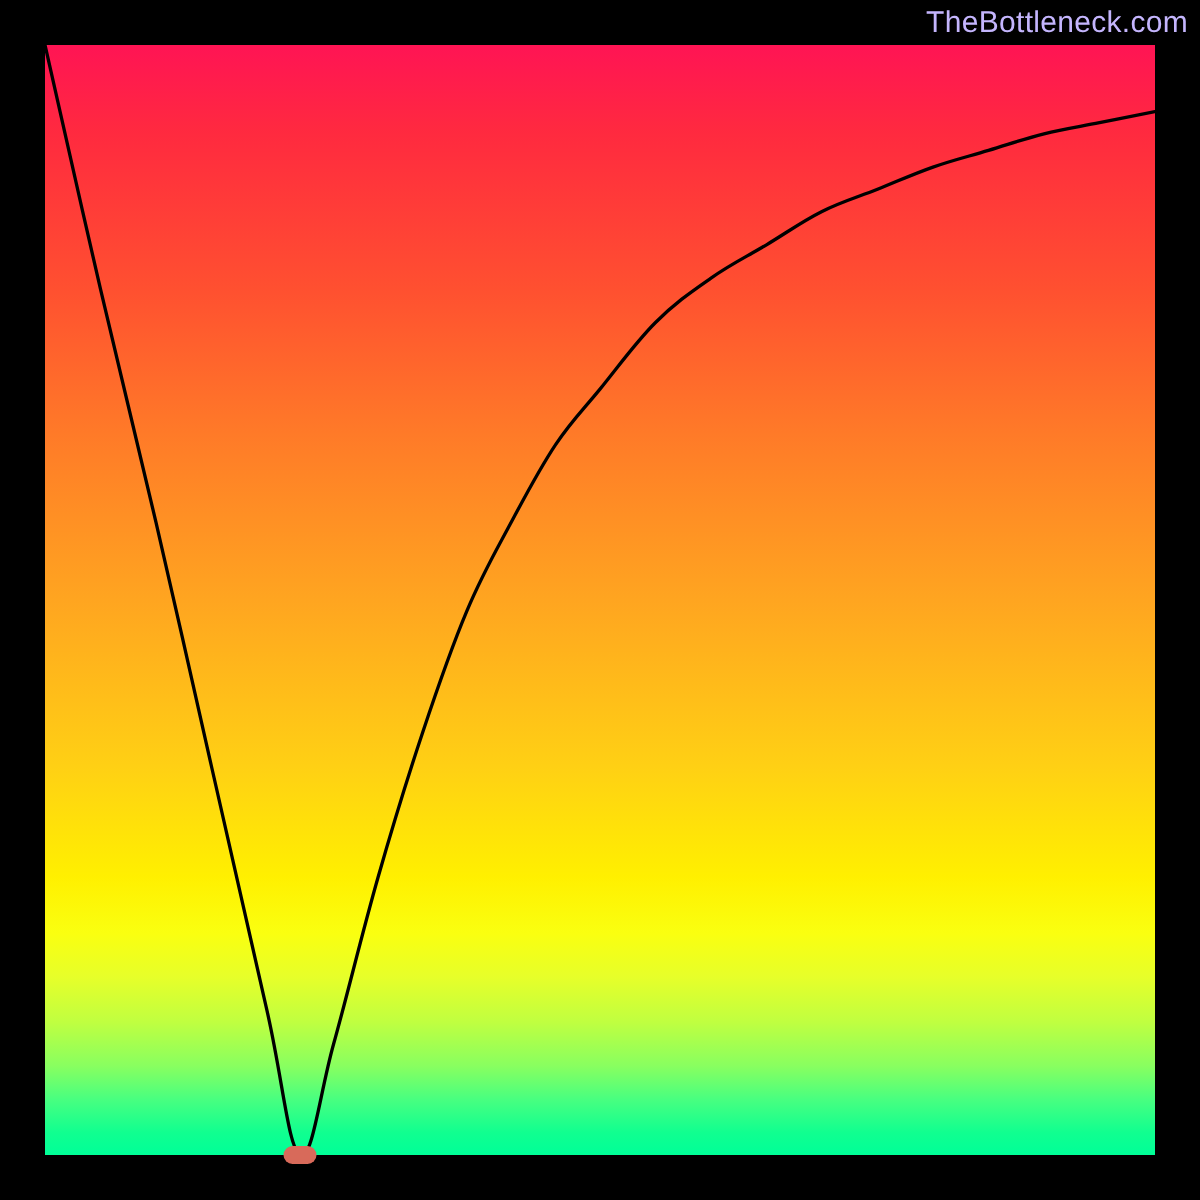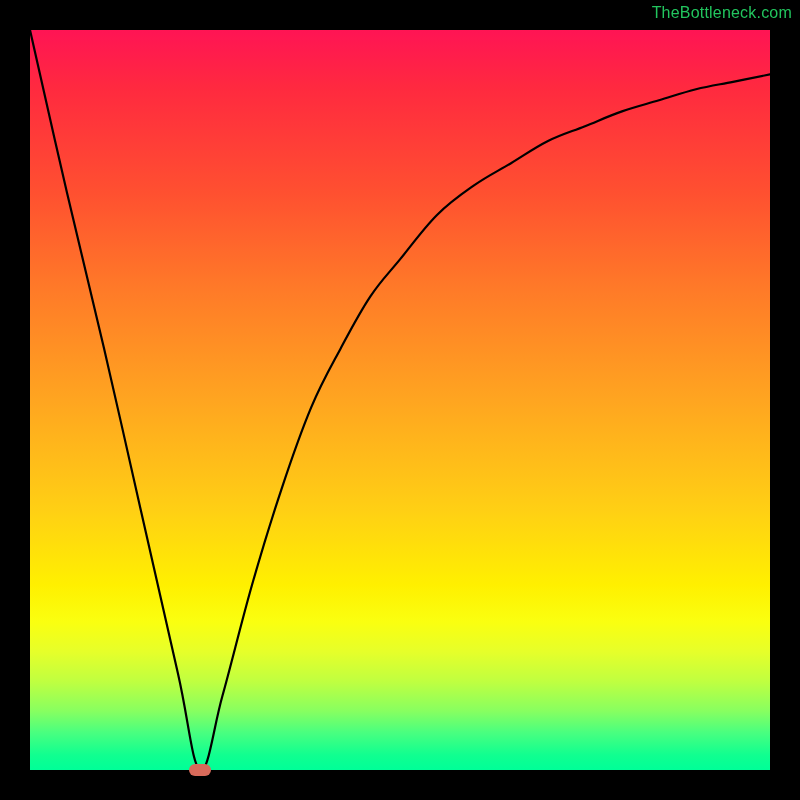--- a/index.html
+++ b/index.html
@@ -52,22 +52,22 @@
     width: 22px;
     height: 12px;
     border-radius: 6px;
     background: #d86a5a;
     transform: translate(-50%, -50%);
   }
   .watermark {
     position: absolute;
     top: 4px;
     right: 8px;
-    color: #22c55e;
-    font-size: 16px;
+    color: #c4b5fd;
+    font-size: 20px;
     letter-spacing: 0.2px;
     user-select: none;
   }
 </style>
 </head>
 <body>
 
 <div class="frame">
   <div class="watermark">TheBottleneck.com</div>
 

